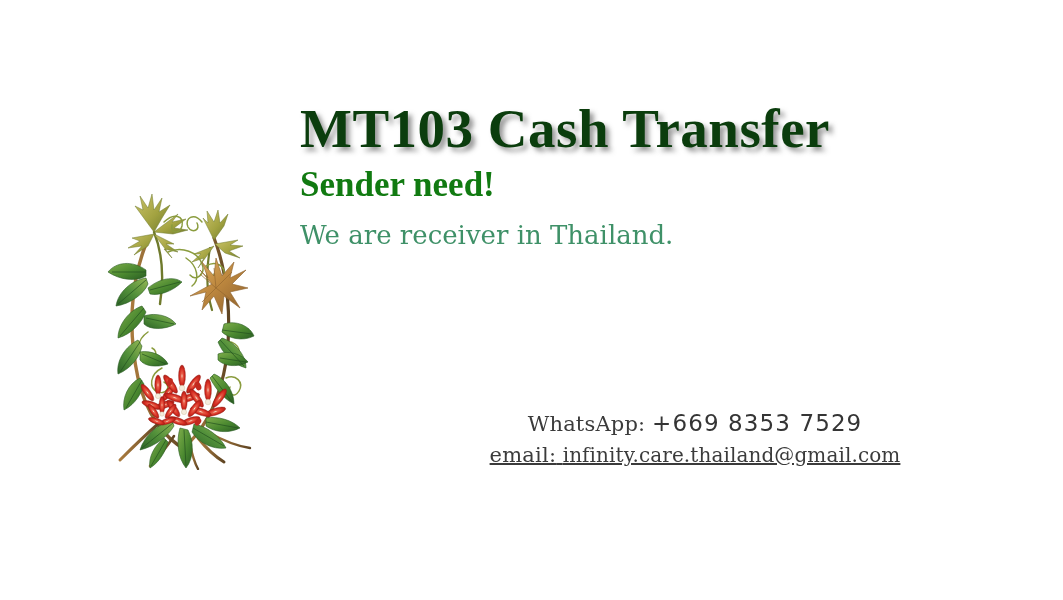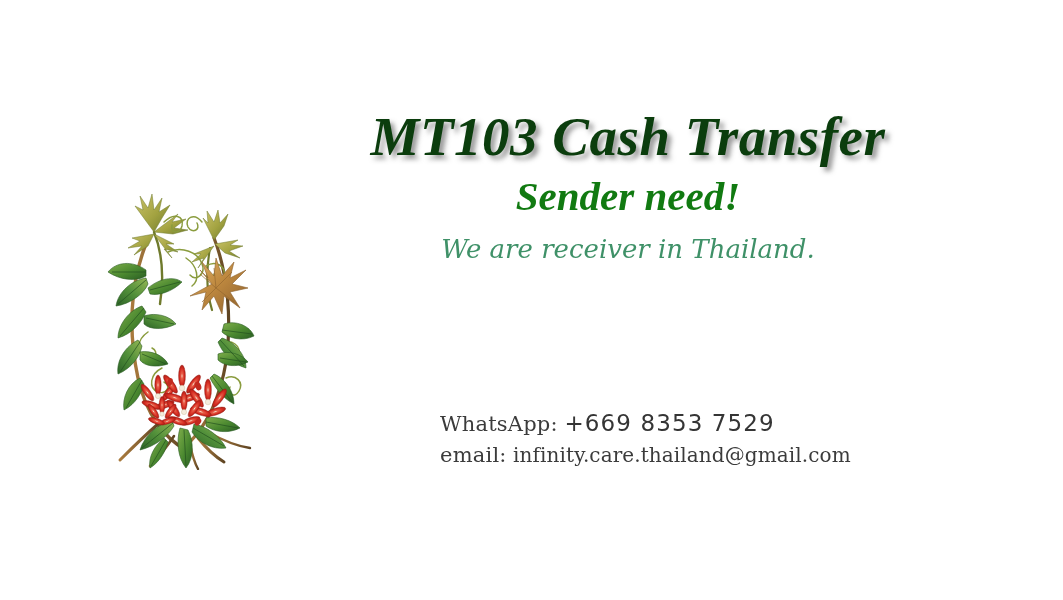--- a/index.html
+++ b/index.html
@@ -26,62 +26,61 @@
     top: 192px;
     width: 158px;
     height: 278px;
   }
   .botanical svg { display: block; width: 100%; height: 100%; }
 
   
   .headline-block {
     position: absolute;
     left: 300px;
-    top: 108px;
+    top: 100px;
     width: 656px;
-    text-align: center;
-    font-style: italic;
+    text-align: left;
   }
   .title-main {
     font-family: "Liberation Serif", "DejaVu Serif", serif;
     font-weight: bold;
     font-size: 55px;
     line-height: 1.04;
     letter-spacing: 0.5px;
     color: #0b3d0d;
     text-shadow: 4px 4px 5px rgba(90,90,90,0.62);
     white-space: nowrap;
     margin: 0;
   }
   .title-sub {
     font-family: "Liberation Serif", "DejaVu Serif", serif;
     font-weight: bold;
-    font-size: 41px;
+    font-size: 35px;
     line-height: 1.05;
     color: #117a11;
     margin: 10px 0 0 0;
     white-space: nowrap;
   }
   .title-tagline {
     font-family: "DejaVu Serif", serif;
     font-weight: normal;
     font-size: 26px;
     line-height: 1.1;
     color: #3f9168;
     margin: 17px 0 4px 0;
     white-space: nowrap;
   }
 
   
   .contact-block {
     position: absolute;
-    left: 440px;
+    left: 428px;
     top: 407px;
     width: 534px;
-    text-align: left;
+    text-align: center;
     color: #3b3b3b;
   }
   .contact-line {
     font-family: "DejaVu Serif", "Liberation Serif", serif;
     font-size: 21px;
     line-height: 32px;
     white-space: nowrap;
     color: #3b3b3b;
   }
   .contact-line .lbl {
@@ -97,20 +96,21 @@
   }
   .contact-line.web {
     font-size: 20px;
     line-height: 31px;
     letter-spacing: 0.1px;
   }
   .contact-line.mail {
     font-size: 20px;
     line-height: 31px;
     letter-spacing: 0.1px;
+    text-decoration: underline;
   }
 </style>
 </head>
 <body>
 
 <div class="poster">
 
   <div class="botanical">
     <svg viewBox="0 0 158 278" xmlns="http://www.w3.org/2000/svg" aria-hidden="true">
       <defs>

